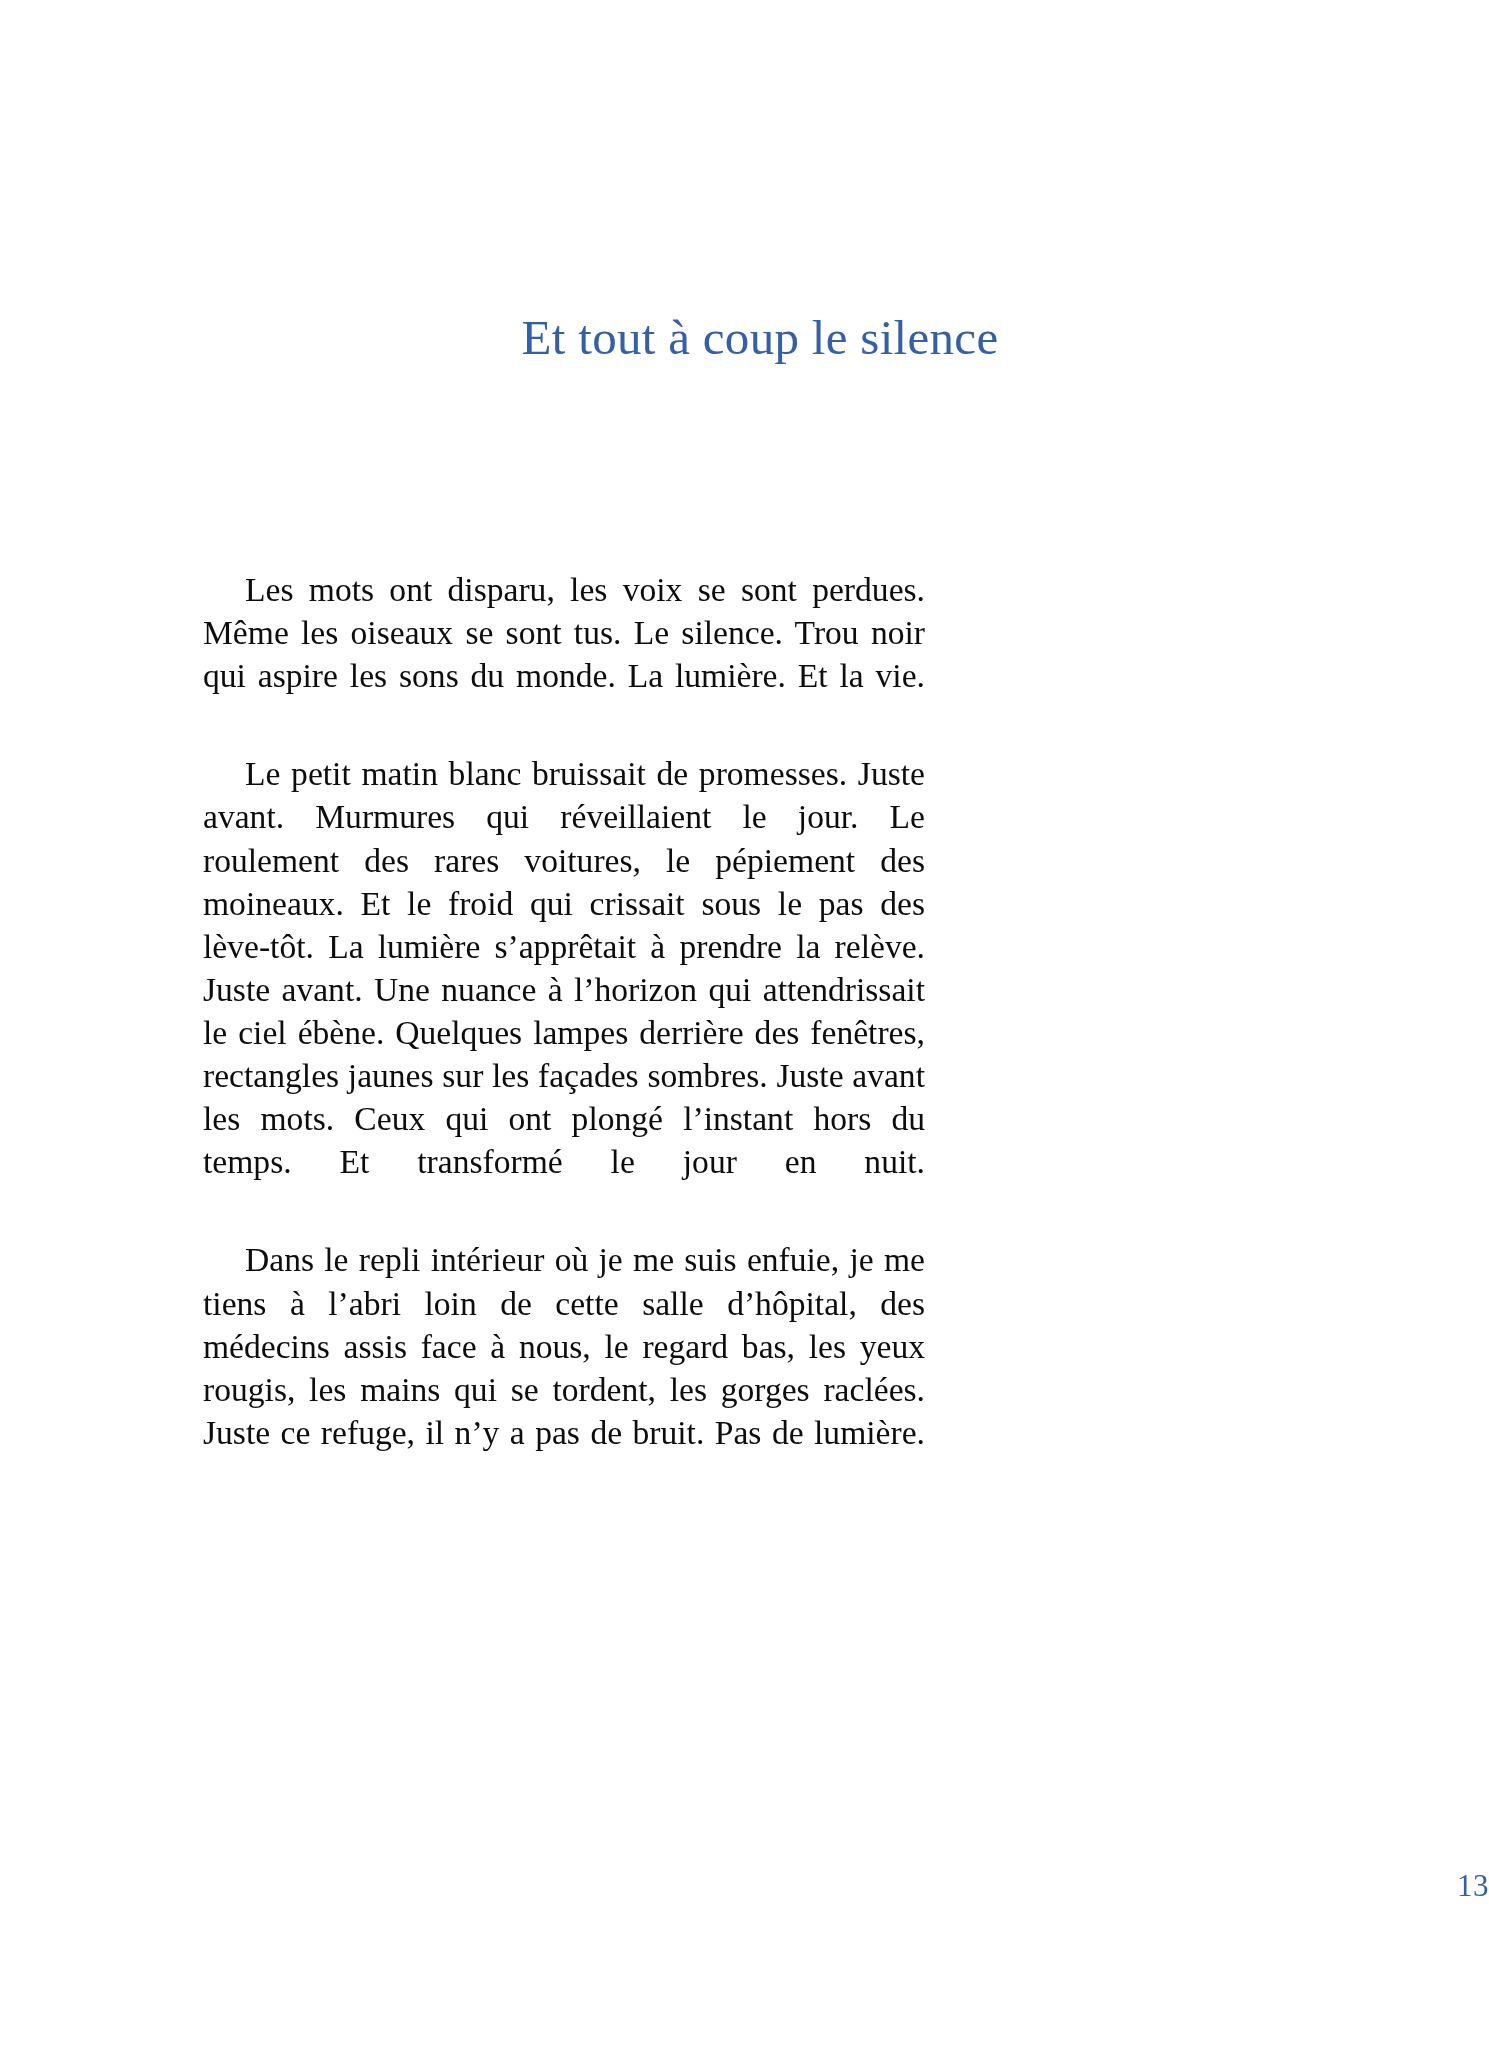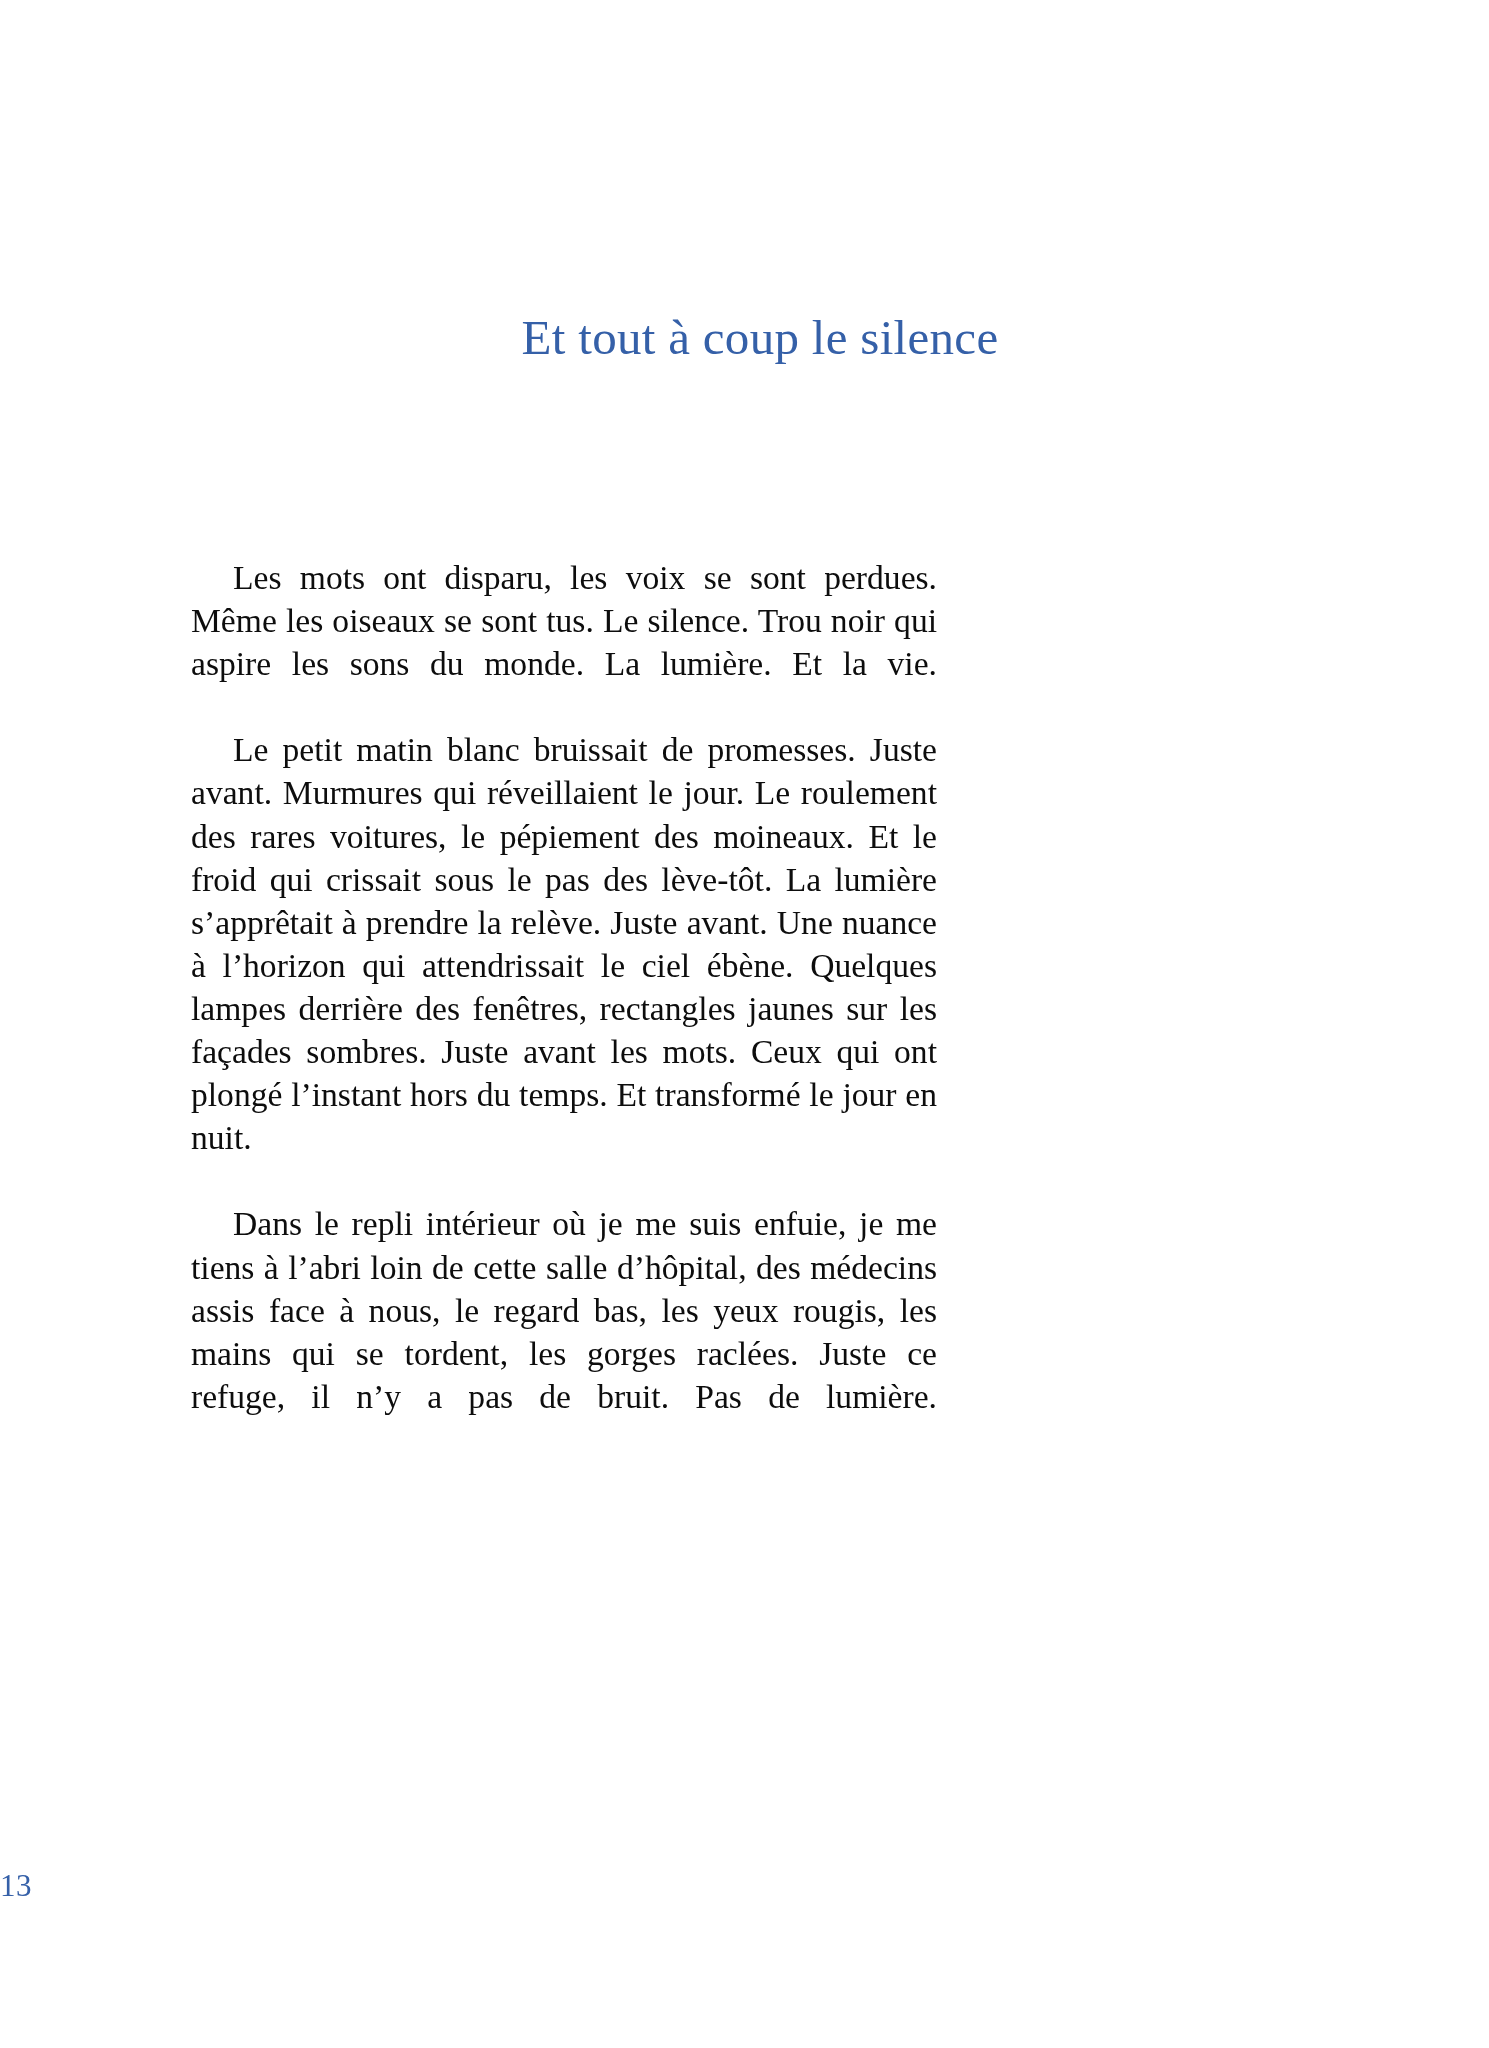--- a/index.html
+++ b/index.html
@@ -48,41 +48,41 @@
     width: 746px;
     color: #0d0d0d;
     font-size: 33.6px;
     line-height: 43.1px;
     text-align: justify;
     text-justify: inter-word;
     font-weight: 400;
   }
 
   .textblock p {
-    margin: 0;
+    margin: 12px;
     text-indent: 42px;
     text-align: justify;
     hyphens: none;
     -webkit-hyphens: none;
   }
 
   
   .textblock p:after {
     content: "";
     display: inline-block;
     width: 100%;
   }
 
   
   .folio {
     position: absolute;
     left: 0;
     right: 0;
     top: 1868px;
-    text-align: left;
+    text-align: right;
     color: #3560a8;
     font-size: 31px;
     font-family: "Liberation Serif", "DejaVu Serif", serif;
     letter-spacing: 0.5px;
   }
 </style>
 </head>
 <body>
 
 <div class="page">

